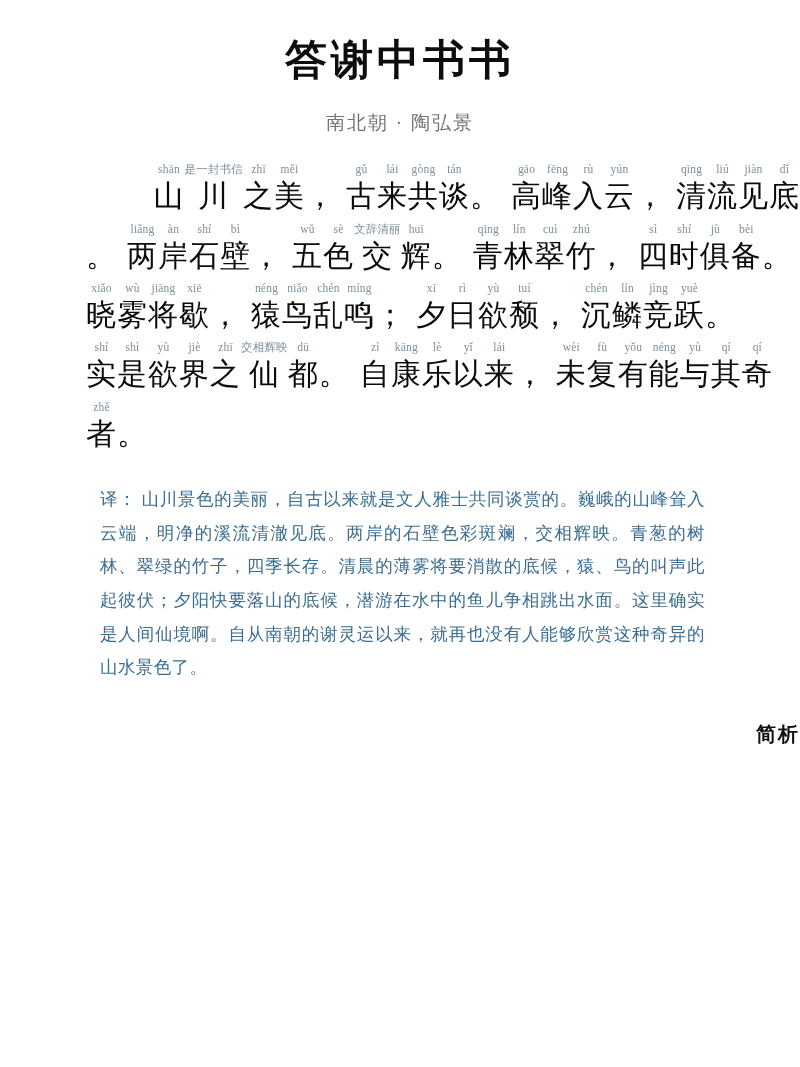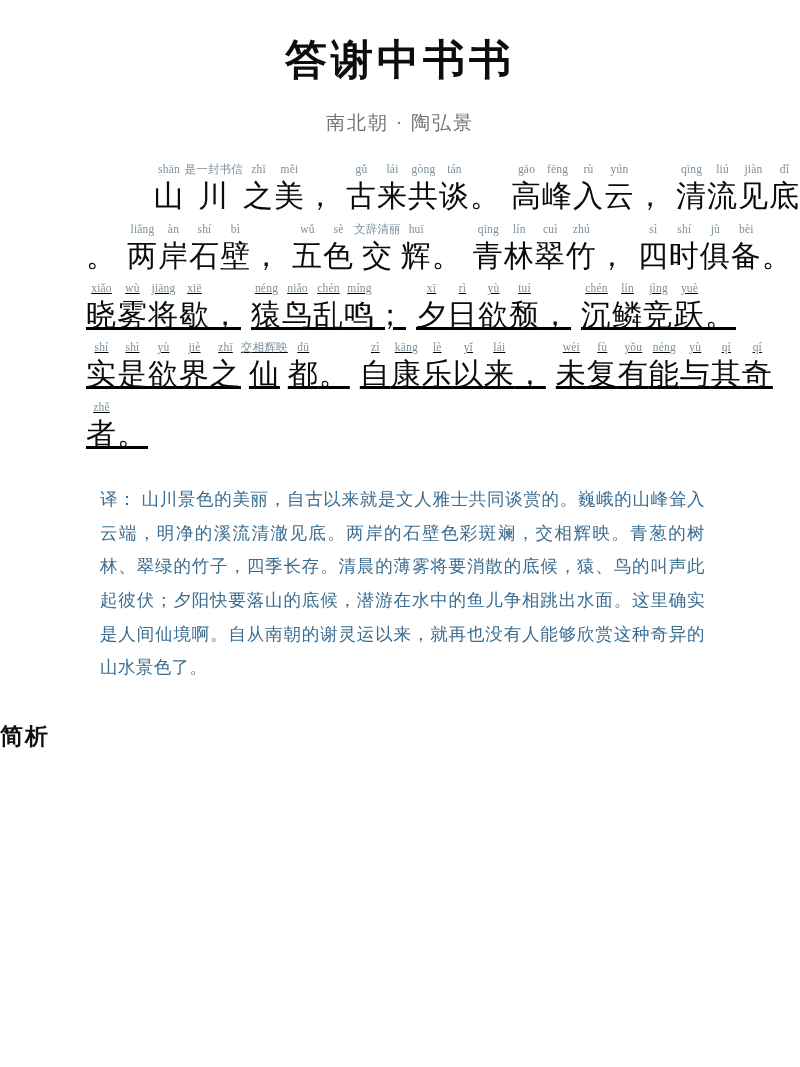--- a/index.html
+++ b/index.html
@@ -44,21 +44,21 @@
   }
   .verse-line {
     display: flex;
     flex-wrap: nowrap;
     align-items: flex-end;
     padding: 0 0 6px 0;
     line-height: 1;
   }
   .verse-line.indent-1 { padding-left: 96px; justify-content: flex-end; }
   .verse-line.indent-2 { padding-left: 86px; }
-  .verse-line.indent-3 { padding-left: 86px; text-decoration: underline; }
+  .verse-line.indent-3 { padding-left: 86px; }
 
   .ru {
     display: inline-flex;
     flex-direction: column;
     align-items: center;
     justify-content: flex-end;
   }
   .ru .py {
     font-size: 11.5px;
     color: #7d8f9b;
@@ -84,22 +84,22 @@
     font-size: 17.5px;
     line-height: 1.92;
     margin: 0;
     padding: 24px 95px 0 100px;
     text-align: justify;
     letter-spacing: 0.4px;
   }
 
   
   .section-heading {
-    text-align: left;
-    font-size: 23px;
+    text-align: right;
+    font-size: 20px;
     font-weight: bold;
     color: #111111;
     margin: 0;
     padding-top: 36px;
     letter-spacing: 2px;
   }
   .analysis {
     color: #121212;
     font-size: 18.5px;
     line-height: 1.95;

